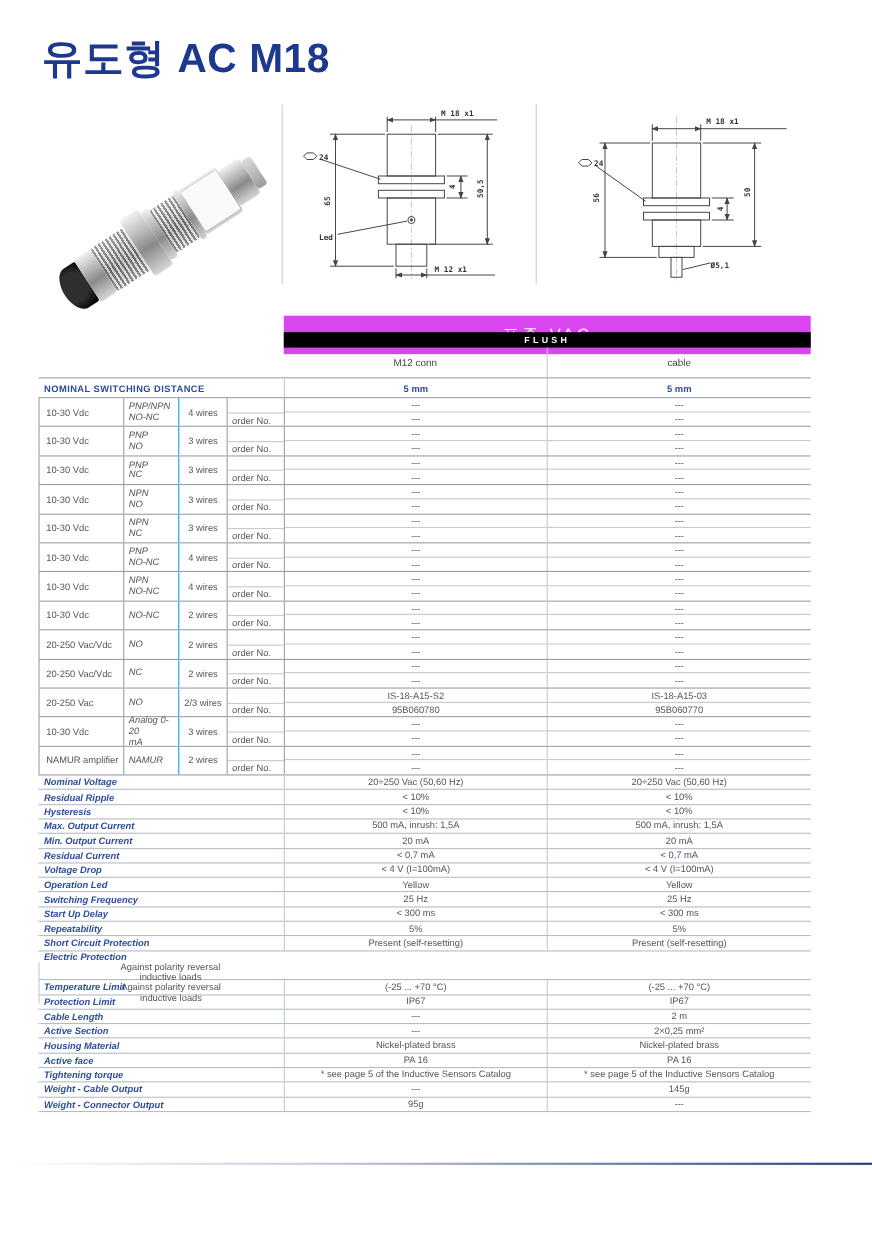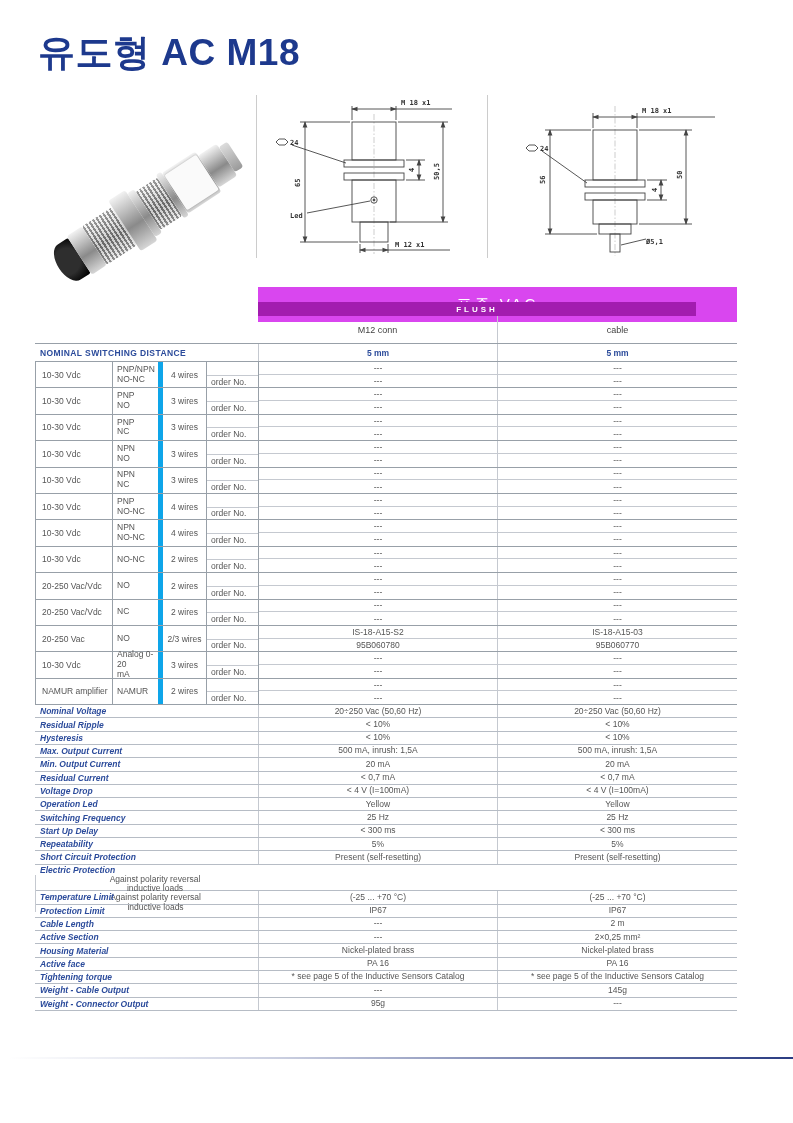--- a/index.html
+++ b/index.html
@@ -27,43 +27,43 @@
       linear-gradient(180deg,#f2f2f2 0%,#bdbdbd 30%,#8a8a8a 58%,#d6d6d6 100%); }
   .seg.face { background: radial-gradient(circle at 42% 46%, #2e2e2e 50%, #000 95%);
               border-radius: 12px 2px 2px 12px / 21px 2px 2px 21px; }
   .label-wrap { display: flex; align-items: center; justify-content: center; }
   .label-inner { width: 38px; height: 42px; background: #fafafa; border-radius: 2px;
                  box-shadow: 0 0 2px rgba(0,0,0,.25); }
   
   .band { position: absolute; left: 258px; top: 267px; width: 479px; height: 35px;
           background: #d946ef; color: #fff; display: flex; align-items: center; justify-content: center;
           font-size: 15px; font-weight: 400; letter-spacing: 3px; margin-top: 20px; }
-  .band-sub { position: absolute; left: 258px; top: 302px; width: 438px; height: 14px;
-          background: #a21caf; color: #fff; display: flex; align-items: center; justify-content: center;
+  .band-sub { position: absolute; left: 258px; top: 302px; width: 479px; height: 14px;
+          background: #000000; color: #fff; display: flex; align-items: center; justify-content: center;
           font-size: 8px; font-weight: 700; letter-spacing: 3px; }
   
   .tbl { position: absolute; left: 35px; top: 316px; width: 702px; font-size: 8.5px; color: #555; }
   .hdr-row { display: flex; height: 28px; border-bottom: 1px solid #98a0a8; }
   .hdr-spacer { width: 223px; }
   .hdr-cell { width: 239px; display: flex; align-items: center; justify-content: center;
               color: #444; font-size: 9px; }
   .hdr-cell.cable-col { width: 240px; border-left: 1px solid #c5c9d0; text-align: center; }
   .nominal-row { display: flex; height: 18px; border-bottom: 1px solid #98a0a8; }
   .nominal-label { width: 223px; display: flex; align-items: center; padding-left: 5px;
                    color: #2b4b9b; font-weight: 700; letter-spacing: .4px; }
   .nom-val { width: 239px; display: flex; align-items: center; justify-content: center;
              color: #2b4b9b; font-weight: 700; border-left: 1px solid #c5c9d0; }
   .nom-val.cable-col { width: 240px; }
   
   .model-row { display: flex; height: 26.4px; border-bottom: 1px solid #98a0a8; }
   .m-left { width: 223px; display: flex; border-left: 1px solid #98a0a8; }
   .m-volt { width: 77px; border-right: 1px solid #98a0a8; display: flex; align-items: center;
             padding-left: 6px; }
-  .m-out  { width: 50px; border-right: 5px solid #0ea5e9; display: flex; align-items: center;
-            padding-left: 4px; white-space: pre-line; line-height: 1.15; }
+  .m-out  { width: 50px; border-right: 1px solid #0ea5e9; display: flex; align-items: center;
+            padding-left: 4px; white-space: pre-line; line-height: 1.15; font-style: italic; }
   .m-wires{ width: 44px; border-right: 1px solid #98a0a8; display: flex; align-items: center;
             justify-content: center; }
   .m-ordcol { flex: 1; display: flex; flex-direction: column; }
   .m-ord-top { height: 12.7px; }
   .m-ord-bot { flex: 1; border-top: 1px solid #c5c9d0; display: flex; align-items: center;
                padding-left: 4px; }
   .m-val { width: 239px; display: flex; flex-direction: column; border-left: 1px solid #98a0a8; }
   .m-val.cable-col { width: 240px; border-left: 1px solid #c5c9d0; }
   .m-val-type { height: 12.7px; border-bottom: 1px solid #c5c9d0; display: flex;
                 align-items: center; justify-content: center; }

